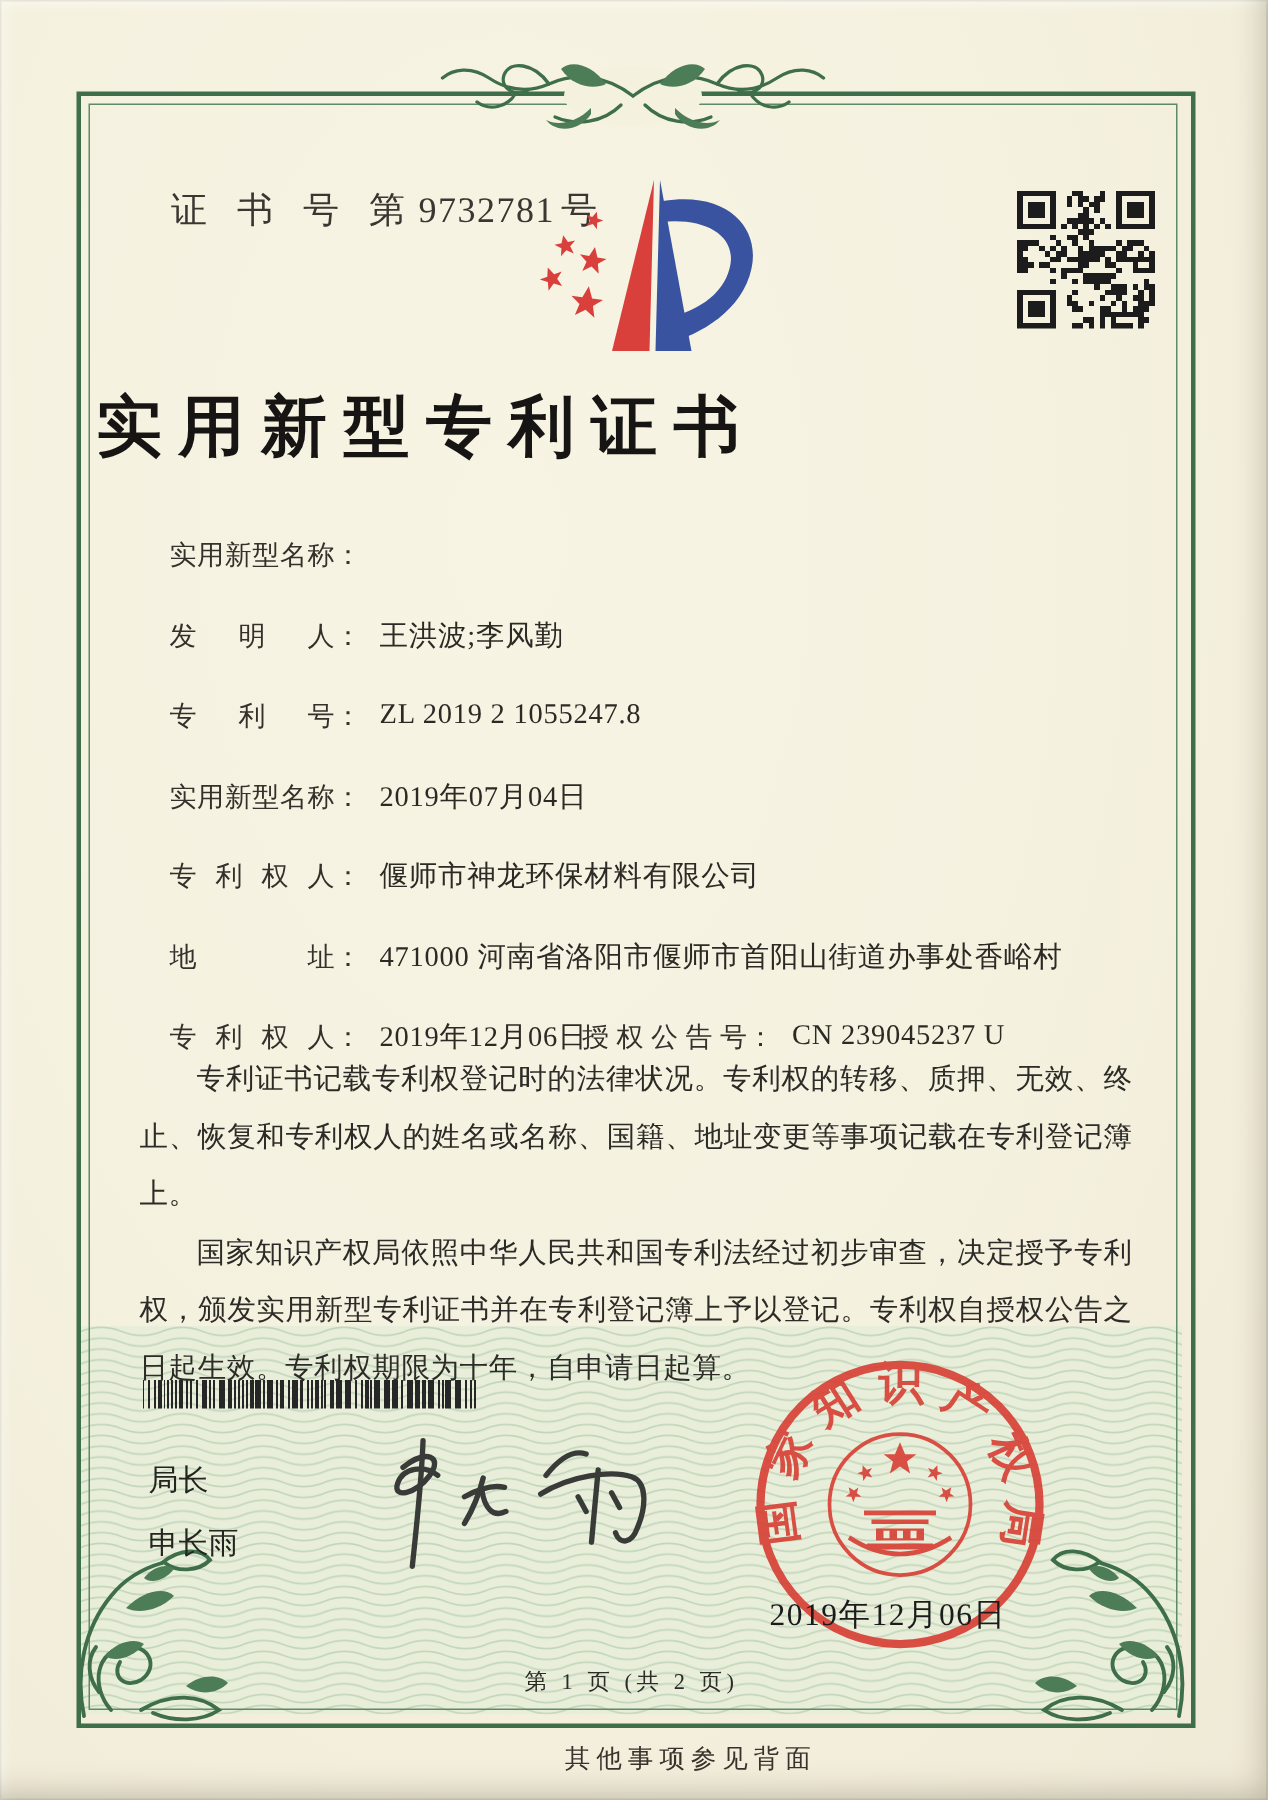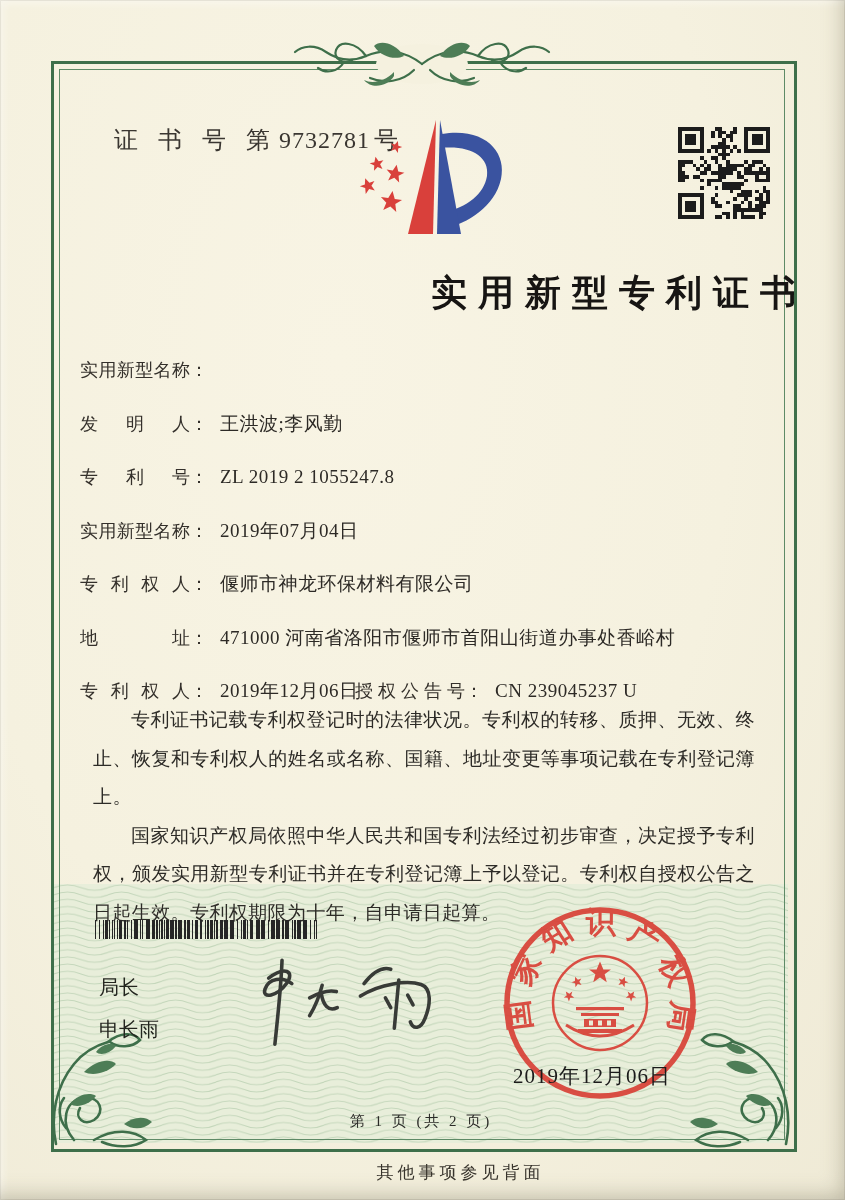--- a/index.html
+++ b/index.html
@@ -15,23 +15,23 @@
   .frame-outer{position:absolute;left:51px;top:61px;width:740px;height:1085px;border:3px solid #3e6f4a;z-index:2;}
   .frame-inner{position:absolute;left:59px;top:69px;width:724px;height:1069px;border:1px solid #5e8a66;z-index:2;}
   .ornament{position:absolute;z-index:3;}
   .content{position:absolute;z-index:4;}
   .cert-no{left:86px;top:124px;font-size:24px;color:#3a3631;white-space:nowrap;margin-left:28px;}
   .cert-no .sp{letter-spacing:7px;}
   .cert-no .num{letter-spacing:1px;margin-left:2px;}
   .cert-no .suf{margin-left:4px;}
   .logo{left:333px;top:112px;}
   .qr{left:678px;top:127px;}
-  .title{left:51px;top:253px;width:740px;text-align:right;font-size:36px;font-weight:700;
-         letter-spacing:11px;text-indent:11px;color:#171513;margin:16px;}
-  .fields{left:80px;top:343px;width:660px;height:380px;}
+  .title{left:51px;top:253px;width:740px;text-align:left;font-size:44px;font-weight:700;
+         letter-spacing:11px;text-indent:11px;color:#171513;margin:2px;}
+  .fields{left:113px;top:343px;width:660px;height:380px;}
   .frow{position:absolute;left:0;height:54px;display:flex;align-items:center;white-space:nowrap;}
   .flabel{display:inline-block;width:110px;text-align:justify;text-align-last:justify;font-size:18px;color:#34302b;}
   .fcolon{font-size:18px;color:#34302b;}
   .fvalue{font-size:19px;margin-left:12px;color:#2d2a26;letter-spacing:.5px;}
   .fpair2{position:absolute;left:275px;top:0;height:100%;display:flex;align-items:center;}
   .paras{left:93px;top:701px;width:662px;font-size:19px;line-height:38.5px;text-align:justify;color:#2d2b27;}
   .paras p{margin:0;text-indent:2em;letter-spacing:.4px;}
   .barcode{left:95px;top:920px;}
   .officer{left:99px;top:966px;font-size:20px;line-height:42px;color:#23251f;}
   .sig{left:233px;top:948px;}

